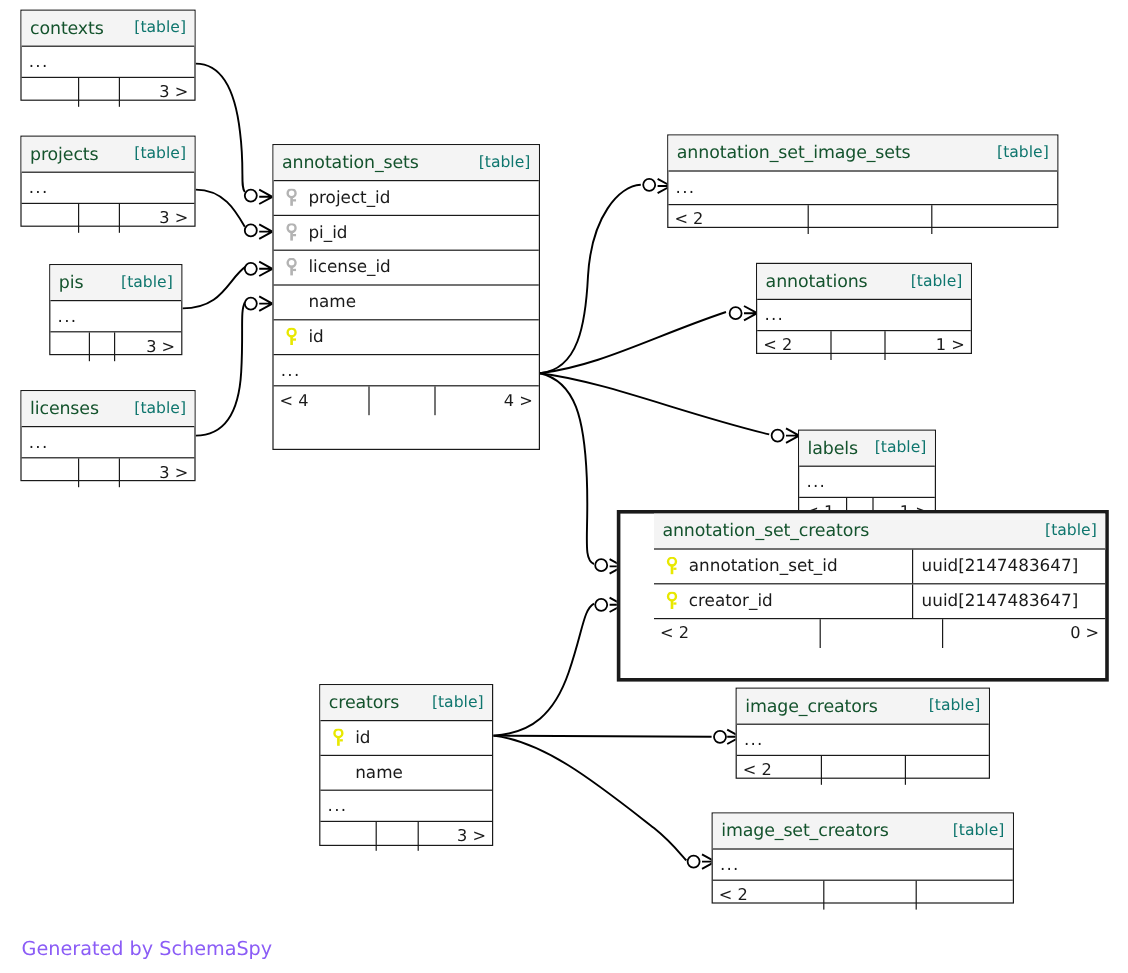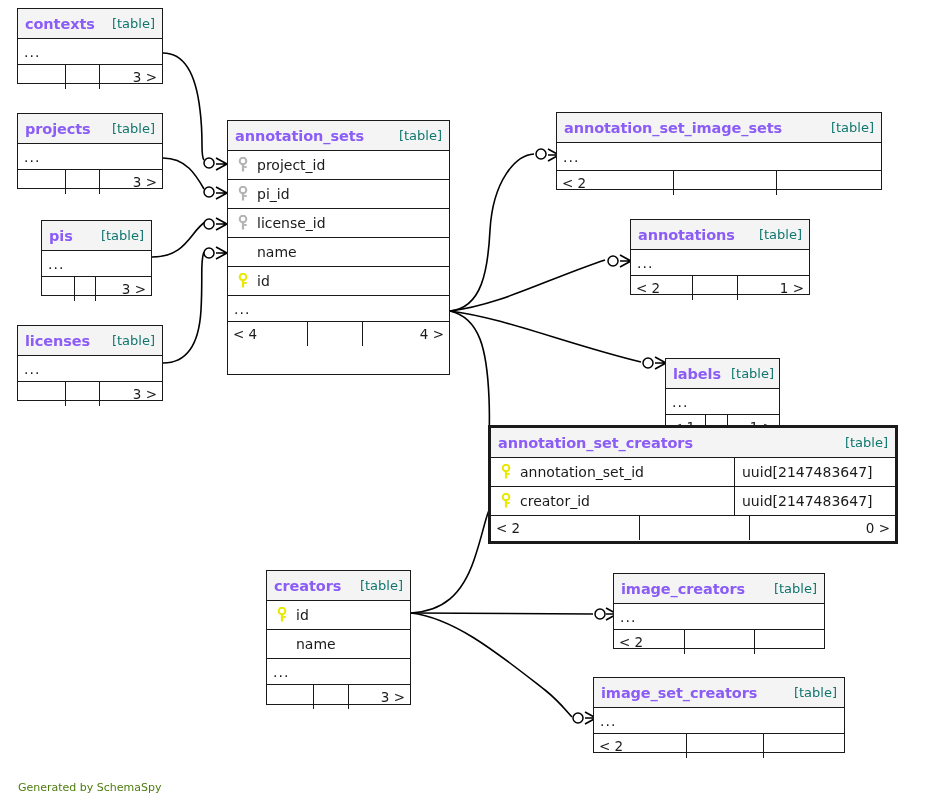--- a/index.html
+++ b/index.html
@@ -39,23 +39,23 @@
     background: #f4f4f4;
     border-bottom: 1.5px solid #1a1a1a;
     display: flex;
     align-items: center;
     justify-content: space-between;
     padding: 0 7px;
     height: 30px;
     white-space: nowrap;
   }
   .tname {
-    font-weight: bold;
+    font-weight: normal;
     font-size: 14.5px;
-    color: #8b5cf6;
+    color: #14532d;
     letter-spacing: -0.1px;
   }
   .ttag {
     font-size: 13px;
     color: #0f766e;
     padding-left: 10px;
   }
   .trow {
     box-sizing: border-box;
     height: 29px;
@@ -118,22 +118,22 @@
     padding: 0 5px;
     overflow: hidden;
   }
   .footrow .fcell:last-child { border-right: none; }
   .fleft  { justify-content: flex-start; }
   .fright { justify-content: flex-end; }
   .footer-note {
     position: absolute;
     left: 18px;
     top: 781px;
-    font-size: 11px;
-    color: #4d7c0f;
+    font-size: 16px;
+    color: #8b5cf6;
     font-family: "DejaVu Sans", "Liberation Sans", sans-serif;
     z-index: 6;
   }
 </style>
 </head>
 <body>
 
 <div id="canvas">
 
   <svg class="edges" viewBox="0 0 940 811">
@@ -372,21 +372,21 @@
       <span class="ttag">[table]</span>
     </div>
     <div class="ellipsis-row">...</div>
     <div class="footrow">
       <div class="fcell fleft" style="flex:0 0 35%;">&lt; 1</div>
       <div class="fcell fleft" style="flex:0 0 20%;"></div>
       <div class="fcell fright" style="flex:1 1 auto;">1 &gt;</div>
     </div>
   </div>
 
-  <div class="table-box emphasis" style="left:488px; top:425px; width:410px; height:119px;">
+  <div class="table-box emphasis" style="left:514px; top:425px; width:410px; height:143px;padding-left:28px;">
     <div class="thead">
       <span class="tname">annotation_set_creators</span>
       <span class="ttag">[table]</span>
     </div>
 
     <div class="trow">
       <span class="colname">
         <svg class="keyicon" viewBox="0 0 14 16">
           <circle cx="7" cy="4" r="3.3" fill="none" stroke="#e8e800" stroke-width="2"></circle>
           <rect x="5.9" y="6.5" width="2.2" height="8" fill="#e8e800"></rect>

